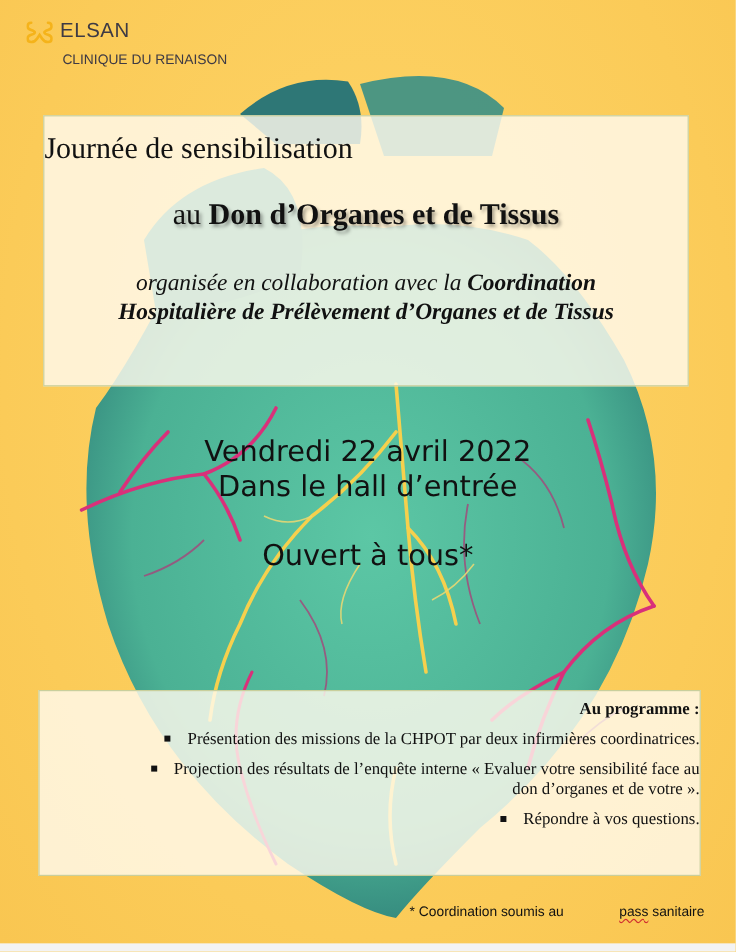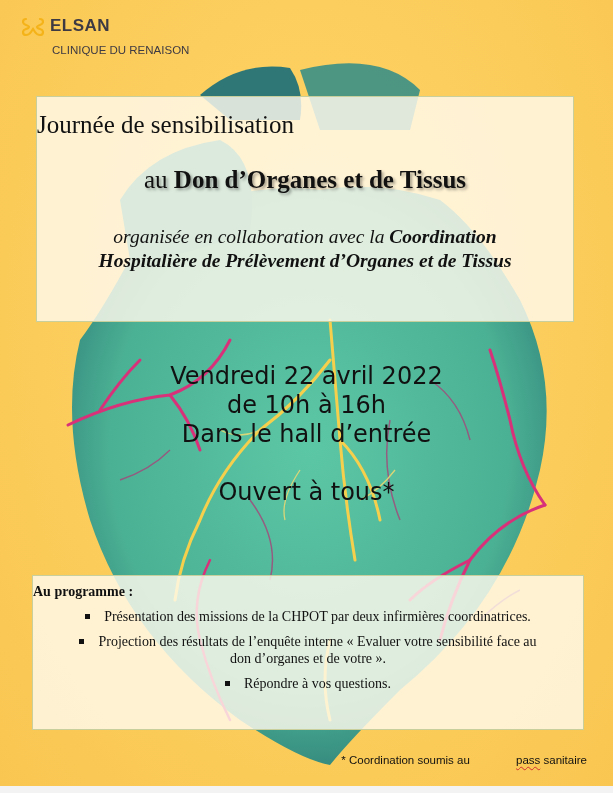--- a/index.html
+++ b/index.html
@@ -7,41 +7,41 @@
   .page {
     position:relative; width:613px; height:786px;
     background:#fccf5e;
     background-image: radial-gradient(ellipse at 50% 40%, #fdd468 0%, #fbcb58 70%, #f9c651 100%);
     overflow:hidden;
     font-family:"Liberation Serif", serif;
   }
   .heart { position:absolute; left:0; top:0; width:613px; height:786px; }
   .logo { position:absolute; left:22px; top:16px; }
   .logo-mark { position:absolute; left:0; top:0; width:22px; height:22px; }
-  .logo-name { position:absolute; left:28px; top:0px; font-family:"Liberation Sans", sans-serif; font-size:17px; font-weight:bold; color:#3e3a44; letter-spacing:0.5px; white-space:nowrap; }
+  .logo-name { position:absolute; left:28px; top:0px; font-family:"Liberation Sans", sans-serif; font-size:17px; font-weight:normal; color:#3e3a44; letter-spacing:0.5px; white-space:nowrap; }
   .logo-sub { position:absolute; left:30px; top:28px; font-family:"Liberation Sans", sans-serif; font-size:11.5px; color:#3e3a44; white-space:nowrap; }
 
   .box {
     position:absolute; background:rgba(255,250,238,0.82);
     border:1px solid #c9cf9c;
   }
   .box-top { left:36px; top:96px; width:536px; height:224px; }
   .box-bottom { left:32px; top:575px; width:550px; height:153px; }
 
   .t1 { position:absolute; left:0; width:100%; top:14px; text-align:left; font-size:25px; color:#111; }
   .t2 { position:absolute; left:0; width:100%; top:49px; text-align:center; font-size:25px; color:#111; text-shadow:2px 2px 3px rgba(0,0,0,0.35);margin-top:20px; }
   .t2 b { font-weight:bold; }
   .org { position:absolute; left:0; width:100%; top:128px; text-align:center; font-size:19.5px; line-height:24px; color:#111; font-style:italic; }
   .org b { font-weight:bold; }
 
   .event { position:absolute; left:0; width:613px; top:362px; text-align:center; font-family:"DejaVu Sans", sans-serif; font-size:24px; line-height:29px; color:#111; }
   .event .gap { height:29px; }
 
-  .prog-title { position:absolute; left:0; width:100%; top:8px; text-align:left; font-size:14px; font-weight:bold; color:#111; }
-  .prog-list { position:absolute; left:0; width:100%; top:32px; margin:0; padding:0; list-style:none; font-size:14px; color:#111; text-align:center; line-height:17px; }
+  .prog-title { position:absolute; left:0; width:100%; top:8px; text-align:right; font-size:14px; font-weight:bold; color:#111; }
+  .prog-list { position:absolute; left:0; width:100%; top:32px; margin:0; padding:0; list-style:none; font-size:14px; color:#111; text-align:right; line-height:17px; }
   .prog-list li { margin-bottom:8px; }
   .bullet { display:inline-block; width:5px; height:5px; background:#111; vertical-align:middle; margin-right:14px; position:relative; top:-1px; }
 
   .footnote { position:absolute; right:26px; top:754px; font-family:"Liberation Sans", sans-serif; font-size:11.5px; color:#111; white-space:nowrap; }
   .squiggle { text-decoration:underline wavy #d03030; text-decoration-thickness:1px; text-underline-offset:2px;margin-left:43px; }
 </style>
 </head>
 <body>
 
 <div class="page">
@@ -104,21 +104,20 @@
     <div class="t1">Journée de sensibilisation</div>
     <div class="t2"><span>au </span><b>Don d’Organes et de Tissus</b></div>
     <div class="org">
       <div><span>organisée en collaboration avec la </span><b>Coordination</b></div>
       <div><b>Hospitalière de Prélèvement d’Organes et de Tissus</b></div>
     </div>
   </div>
 
   <div class="event">
     <div>Vendredi 22 avril 2022</div>
-    <div>de 10h à 16h</div>
     <div>Dans le hall d’entrée</div>
     <div class="gap"></div>
     <div>Ouvert à tous*</div>
   </div>
 
   <div class="box box-bottom">
     <div class="prog-title">Au programme :</div>
     <ul class="prog-list">
       <li><span class="bullet"></span><span>Présentation des missions de la CHPOT par deux infirmières coordinatrices.</span></li>
       <li><span class="bullet"></span><span>Projection des résultats de l’enquête interne « Evaluer votre sensibilité face au</span><br><span>don d’organes et de votre ».</span></li>

